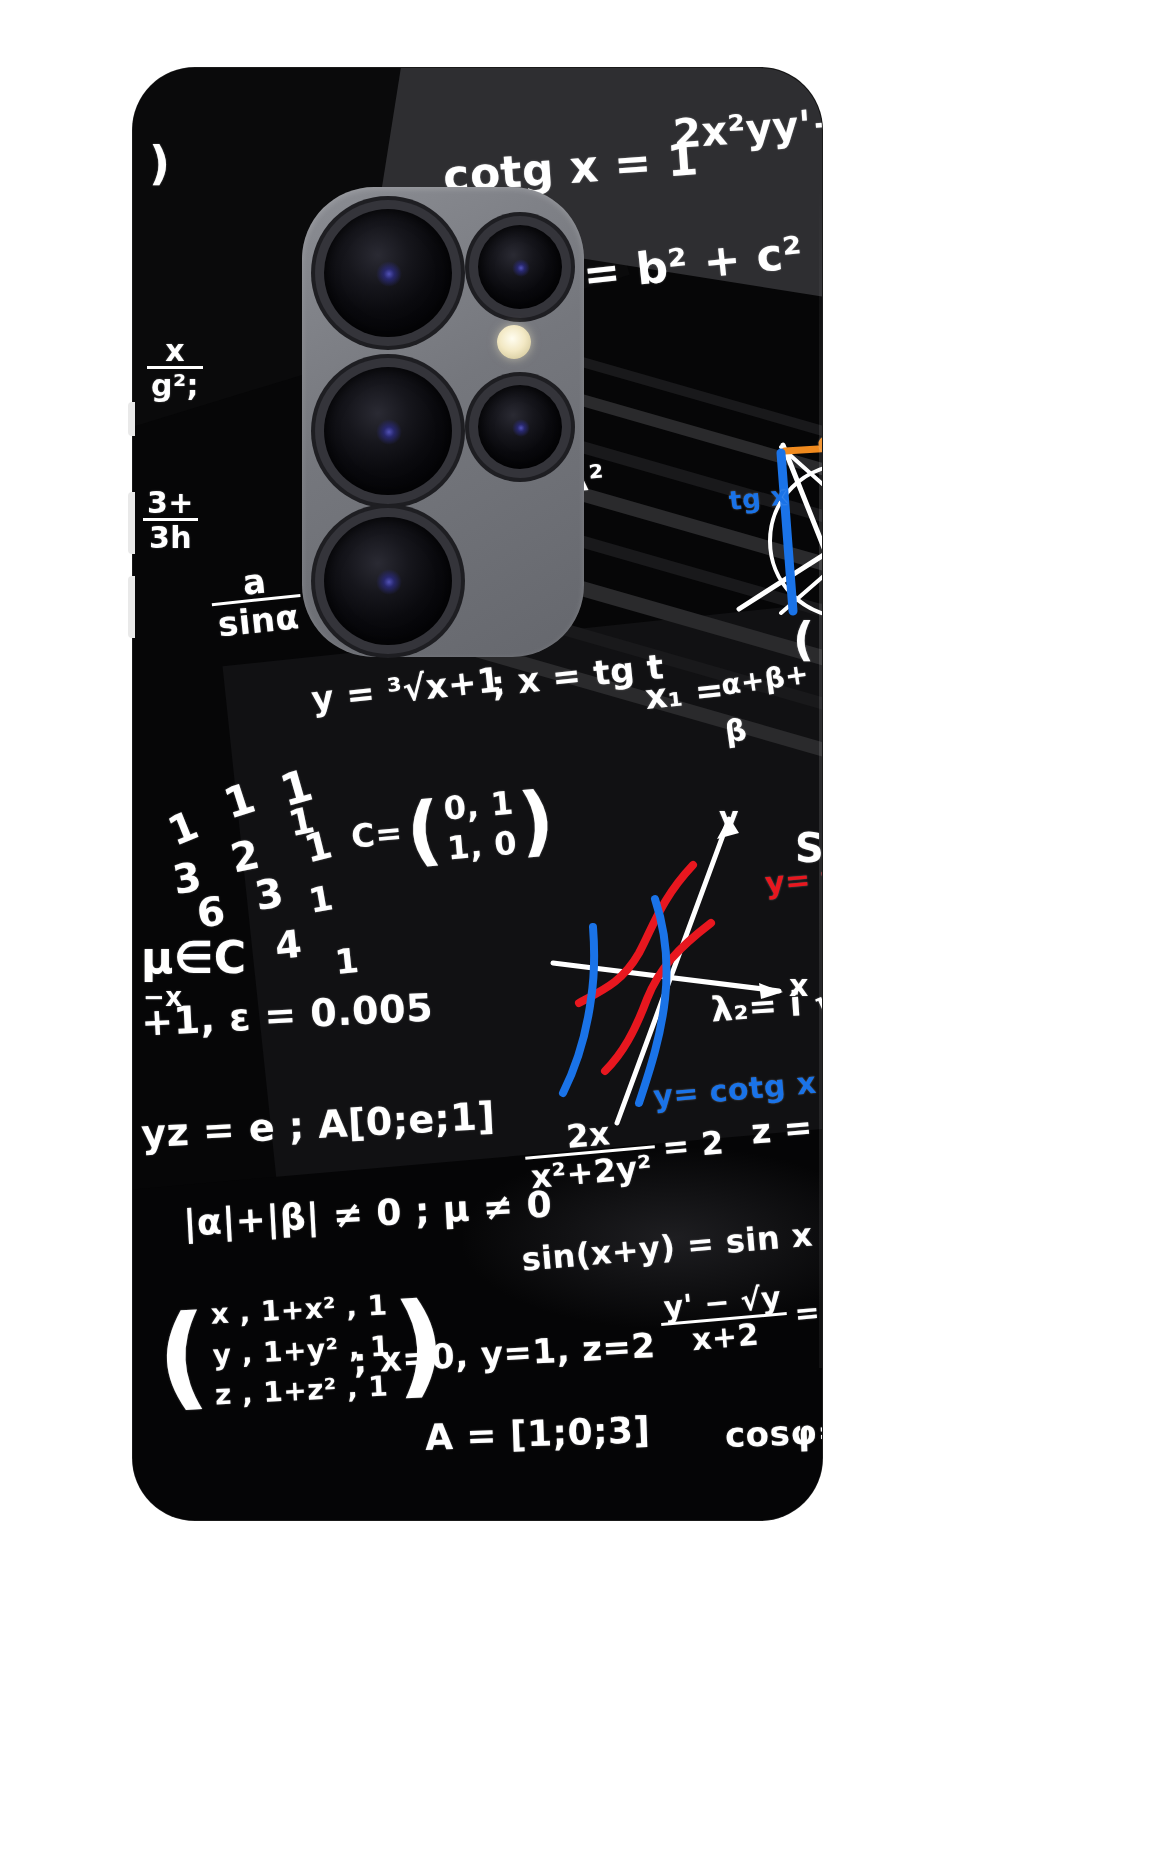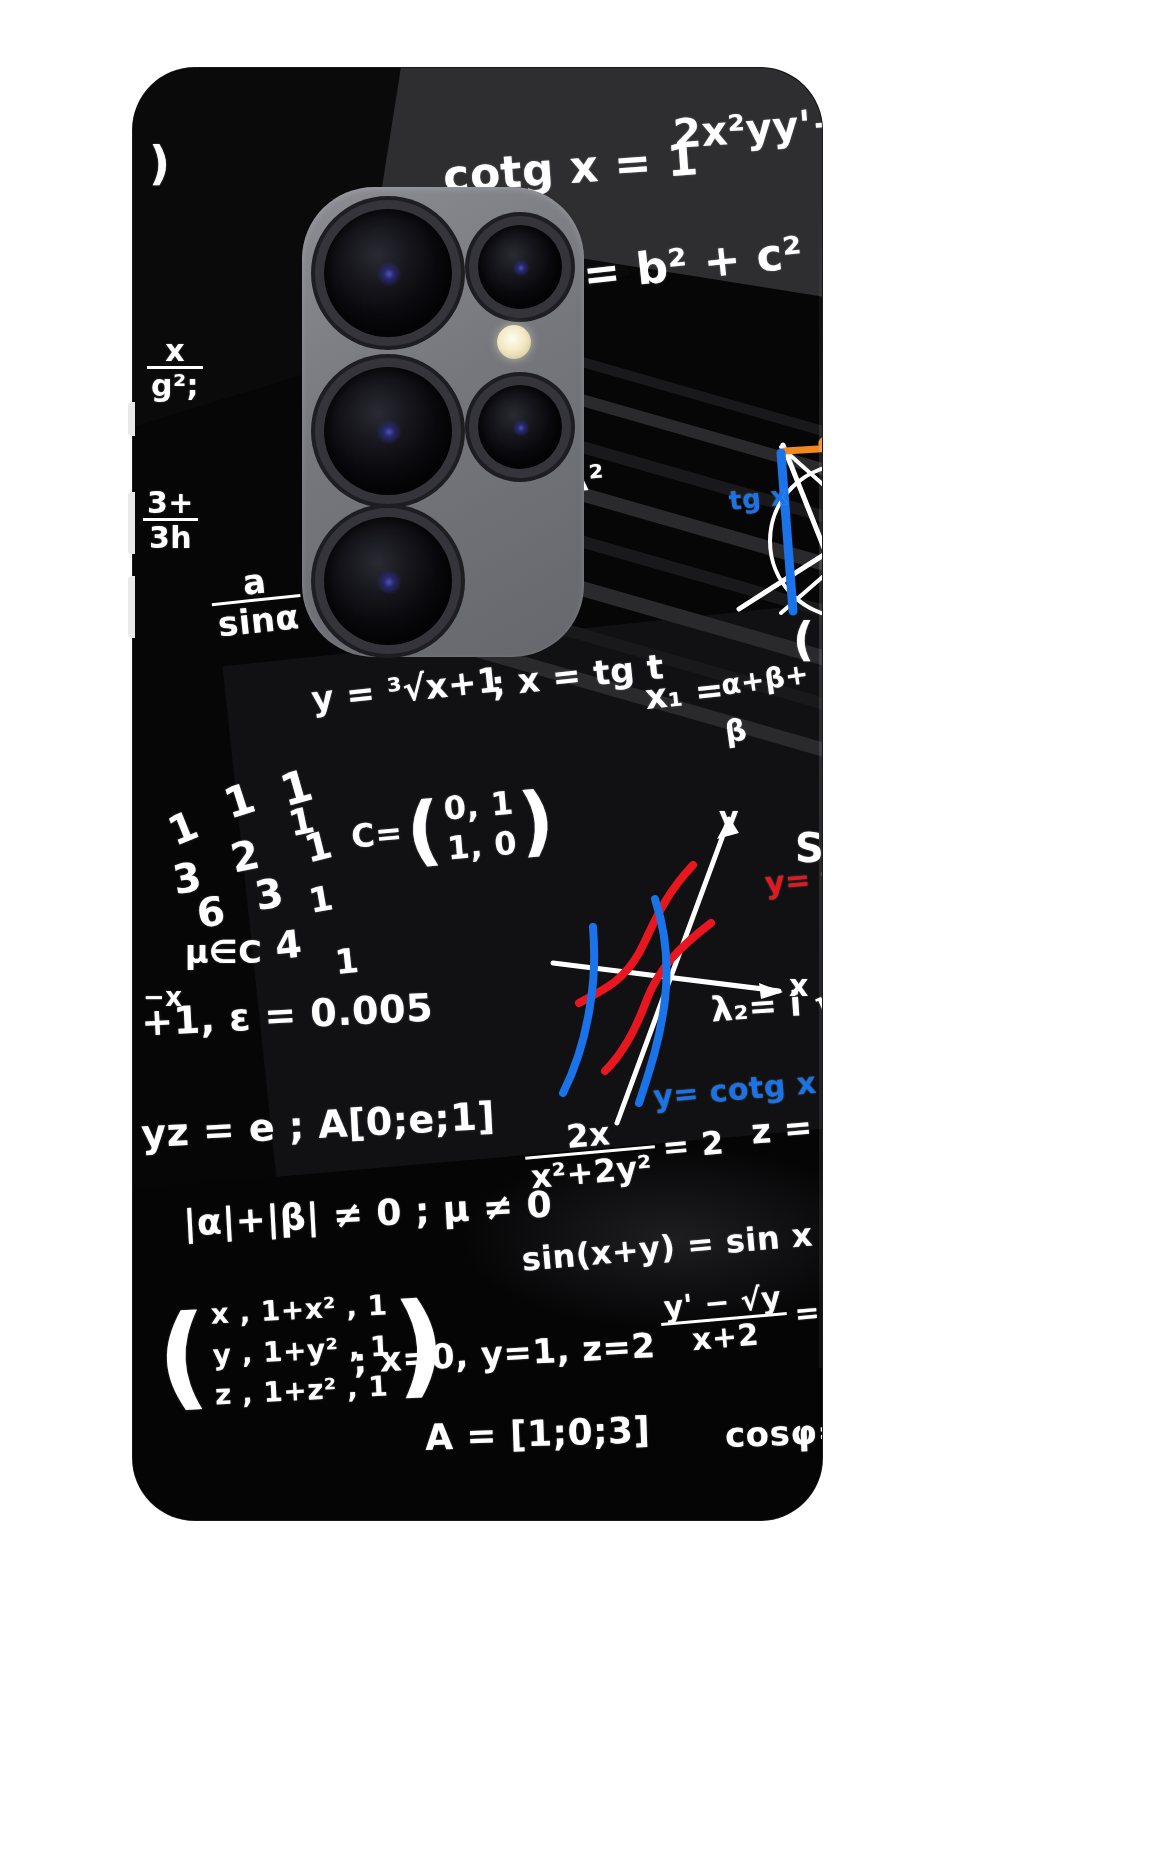--- a/index.html
+++ b/index.html
@@ -276,21 +276,21 @@
       <span class="eq" style="left:172px; top:760px; font-size:38px; transform:rotate(-14deg);">1</span>
       <span class="eq" style="left:40px; top:790px; font-size:40px; transform:rotate(-10deg);">3</span>
       <span class="eq" style="left:98px; top:768px; font-size:40px; transform:rotate(-12deg);">2</span>
       <span class="eq" style="left:156px; top:736px; font-size:36px; transform:rotate(-12deg);">1</span>
       <span class="eq" style="left:64px; top:824px; font-size:40px; transform:rotate(-8deg);">6</span>
       <span class="eq" style="left:122px; top:806px; font-size:40px; transform:rotate(-10deg);">3</span>
       <span class="eq" style="left:176px; top:814px; font-size:34px; transform:rotate(-10deg);">1</span>
       <span class="eq" style="left:142px; top:858px; font-size:38px; transform:rotate(-6deg);">4</span>
       <span class="eq" style="left:202px; top:876px; font-size:34px; transform:rotate(-6deg);">1</span>
 
-      <span class="eq" style="left:8px; top:868px; font-size:32px;margin-left:44px;">μ∈C</span>
+      <span class="eq" style="left:8px; top:868px; font-size:44px;">μ∈C</span>
 
       <span class="eq" style="left:10px; top:916px; font-size:26px;">−x</span>
       <span class="eq" style="left:8px; top:928px; font-size:38px; transform:rotate(-3deg);">+1, ε = 0.005</span>
 
       <span class="eq" style="left:8px; top:1038px; font-size:38px; transform:rotate(-3deg);">yz = e ; A[0;e;1]</span>
 
       <div class="eq" style="left:392px; top:1048px; font-size:32px; transform:rotate(-5deg); display:flex; align-items:center; gap:8px;">
         <span class="frac">
           <span class="num">2x</span>
           <span class="den">x²+2y²</span>

